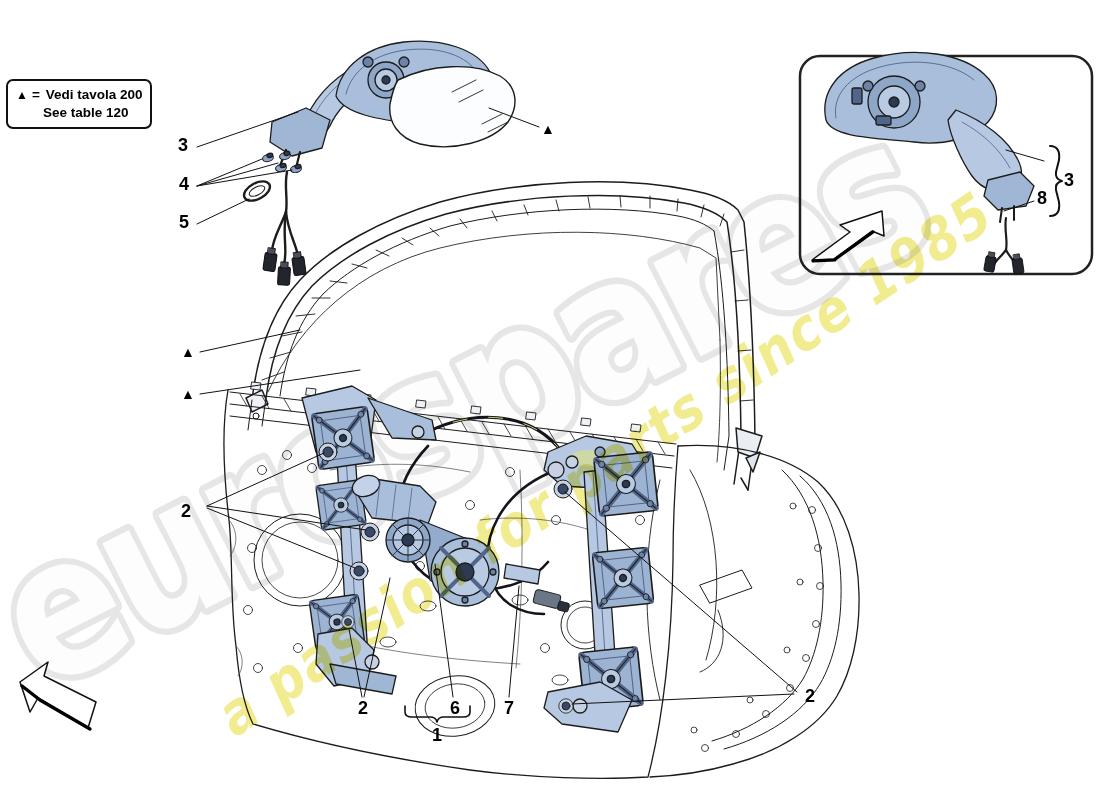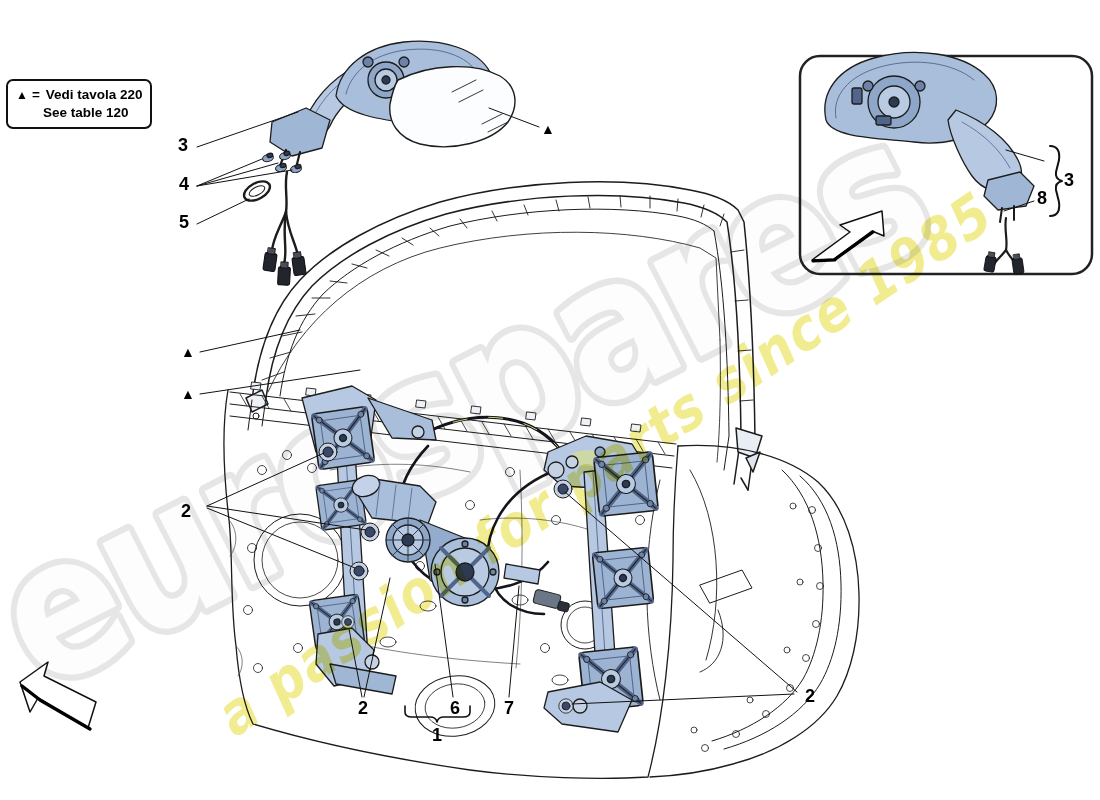--- a/index.html
+++ b/index.html
@@ -369,21 +369,21 @@
   </svg>
 
   <svg id="wm-fg" width="1100" height="800" viewBox="0 0 1100 800">
     <text transform="translate(235,738) rotate(-34)" textLength="920" lengthAdjust="spacingAndGlyphs" font-family="DejaVu Sans, Liberation Sans, sans-serif" font-style="italic" font-weight="bold" font-size="58" letter-spacing="2" fill="#e9e04b" opacity="0.62">a passion for parts since 1985</text>
   </svg>
 
   <div class="legend">
     <div class="lg-row">
       <span class="lg-sym">▲</span>
       <span class="lg-eq">=</span>
-      <span>Vedi tavola 220</span>
+      <span>Vedi tavola 200</span>
     </div>
     <div class="lg-row lg-row2">
       <span>See table 120</span>
     </div>
   </div>
 
   <div class="co" style="left:183px;top:145px;">3</div>
   <div class="co" style="left:184px;top:184px;">4</div>
   <div class="co" style="left:184px;top:222px;">5</div>
   <div class="co" style="left:186px;top:511px;">2</div>

